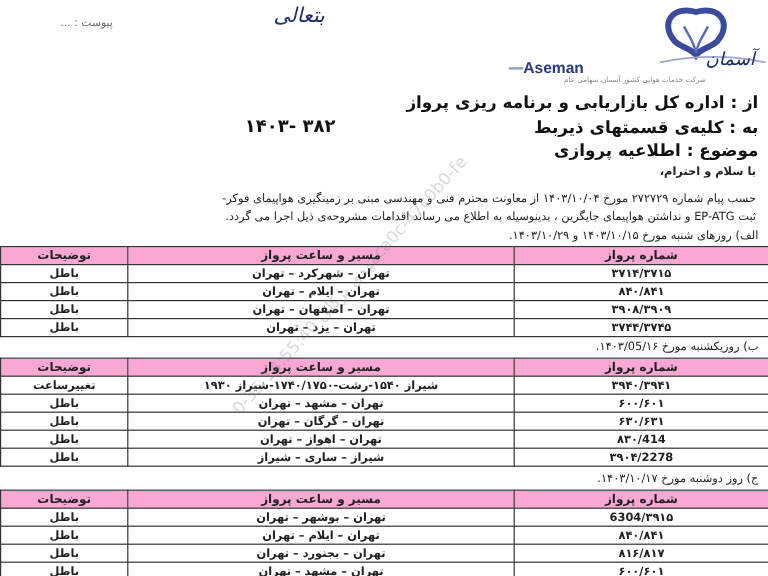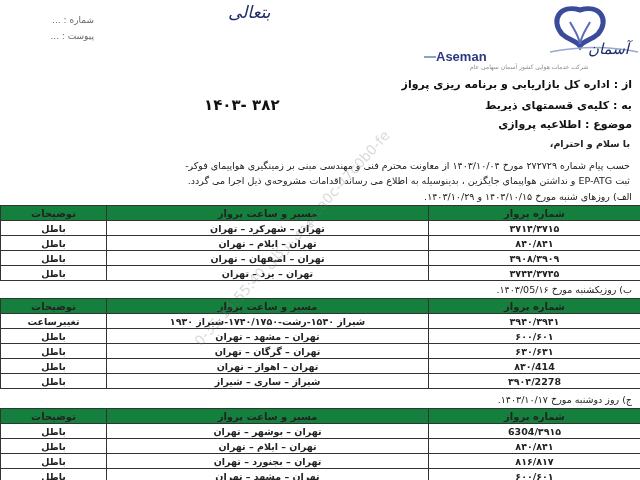--- a/index.html
+++ b/index.html
@@ -8,43 +8,42 @@
     font-family:"DejaVu Sans", sans-serif; color:#111; position:relative;
   }
   .abs { position:absolute; }
   .meta { left:4px; top:12px; width:90px; direction:rtl; text-align:right; font-size:9px; color:#666; line-height:16px; }
   .besm { left:228px; top:2px; font-family:"DejaVu Serif", serif; font-size:17px; color:#1e2d6b; font-style:italic; direction:rtl; }
   .logo { left:520px; top:0px; width:120px; height:60px; }
   .brand-fa { left:588px; top:40px; font-size:15px; color:#1e2d6b; font-style:italic; direction:rtl; }
   .brand-en { left:436px; top:49px; font-family:"Liberation Sans", sans-serif; font-weight:bold; font-size:13px; color:#2b3a80; }
   .brand-line { left:424px; top:56px; width:12px; height:2px; background:#8fa0c8; }
   .tagline { left:470px; top:63px; font-size:6px; color:#888; direction:rtl; }
-  .hdr { right:316px; direction:rtl; text-align:right; font-weight:bold; font-size:11px; white-space:nowrap; }
+  .hdr { right:316px; direction:rtl; text-align:right; font-weight:bold; font-size:14px; white-space:nowrap; }
   .hdr-num { left:204px; top:100px; font-weight:bold; font-size:15px; }
   .body-text { right:10px; direction:rtl; text-align:right; font-size:9.5px; white-space:nowrap; color:#222; }
   .section-title { right:8px; direction:rtl; font-size:9.5px; white-space:nowrap; color:#222; }
   table.ft {
     position:absolute; left:0; width:640px; border-collapse:collapse; direction:rtl;
     font-size:10px; table-layout:fixed;
   }
   table.ft th, table.ft td {
     border:1px solid #333; height:14px; padding:0 4px; text-align:center; font-weight:bold; white-space:nowrap; overflow:hidden;
   }
-  table.ft th { background:#15803d; font-weight:bold; color:#222; }
+  table.ft th { background:#f9a8d4; font-weight:bold; color:#222; }
   table.ft td { color:#222; font-size:9.5px;margin-top:48px; }
   .col-num { width:212px; }
   .col-route { width:322px; }
   .col-note { width:106px; }
   .watermark { left:150px; top:230px; transform:rotate(-48deg); font-size:14px; color:rgba(120,120,120,0.28); white-space:nowrap; pointer-events:none; font-family:"DejaVu Sans", sans-serif; }
 </style>
 </head>
 <body>
 
 <div class="abs meta">
-  <div>شماره : ...</div>
   <div>پیوست : ...</div>
 </div>
 
 <div class="abs besm">بتعالی</div>
 
 <svg class="abs logo" viewBox="0 0 120 60">
   <path d="M60 10 C40 4 30 20 42 34 C48 40 56 40 60 46 C64 40 72 40 78 34 C90 20 80 4 60 10 Z" fill="none" stroke="#3a4b9c" stroke-width="5"></path>
   <path d="M50 22 C54 30 58 34 60 44 C62 34 66 30 70 22" fill="none" stroke="#5b6bb8" stroke-width="2"></path>
   <path d="M30 52 C60 46 90 46 118 52" fill="none" stroke="#9aa8d0" stroke-width="1.5"></path>
 </svg>

